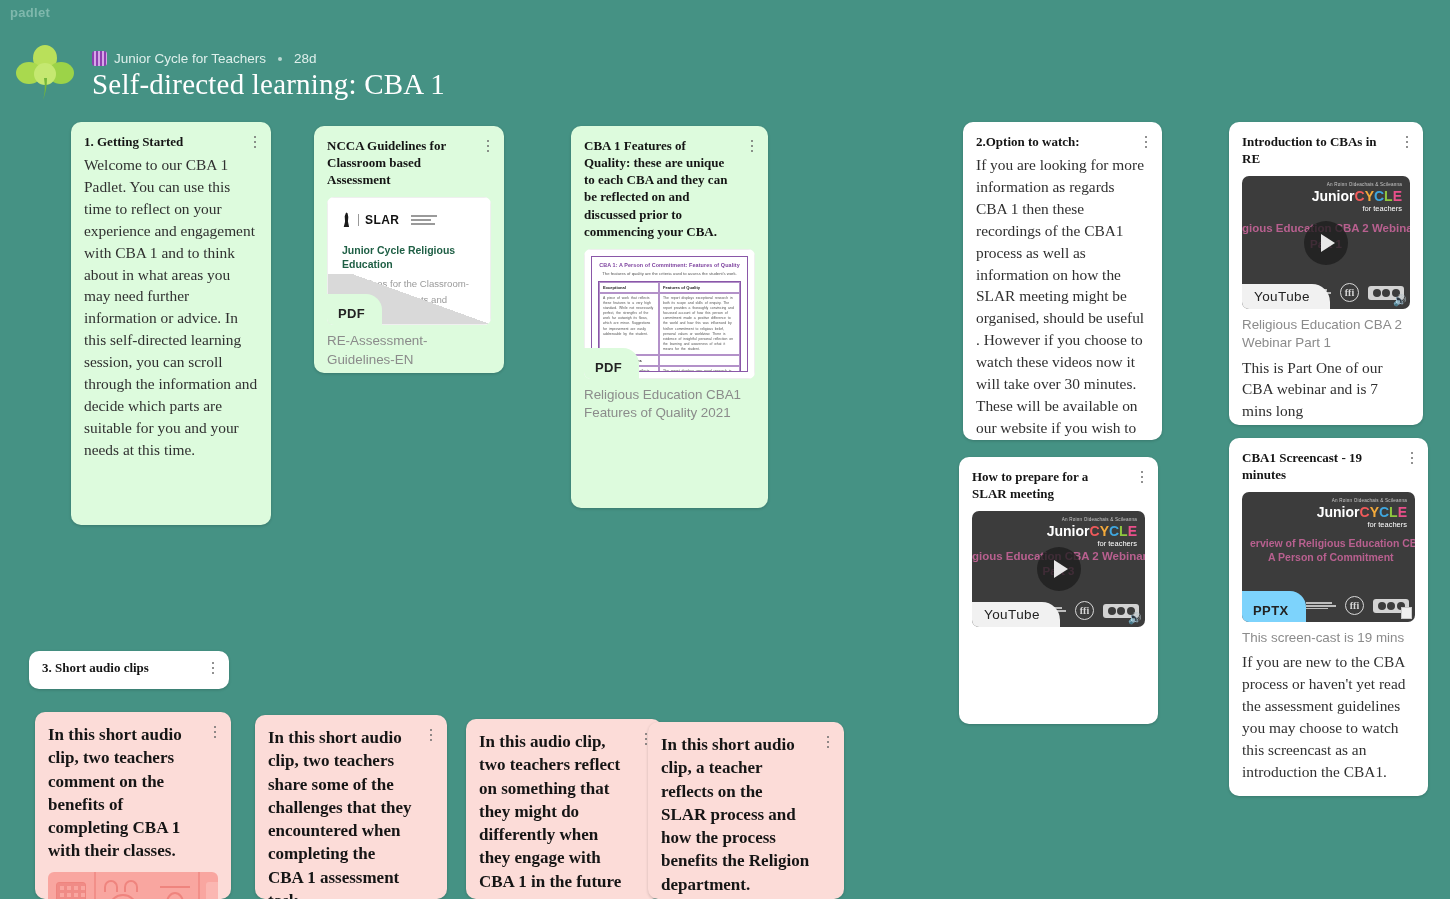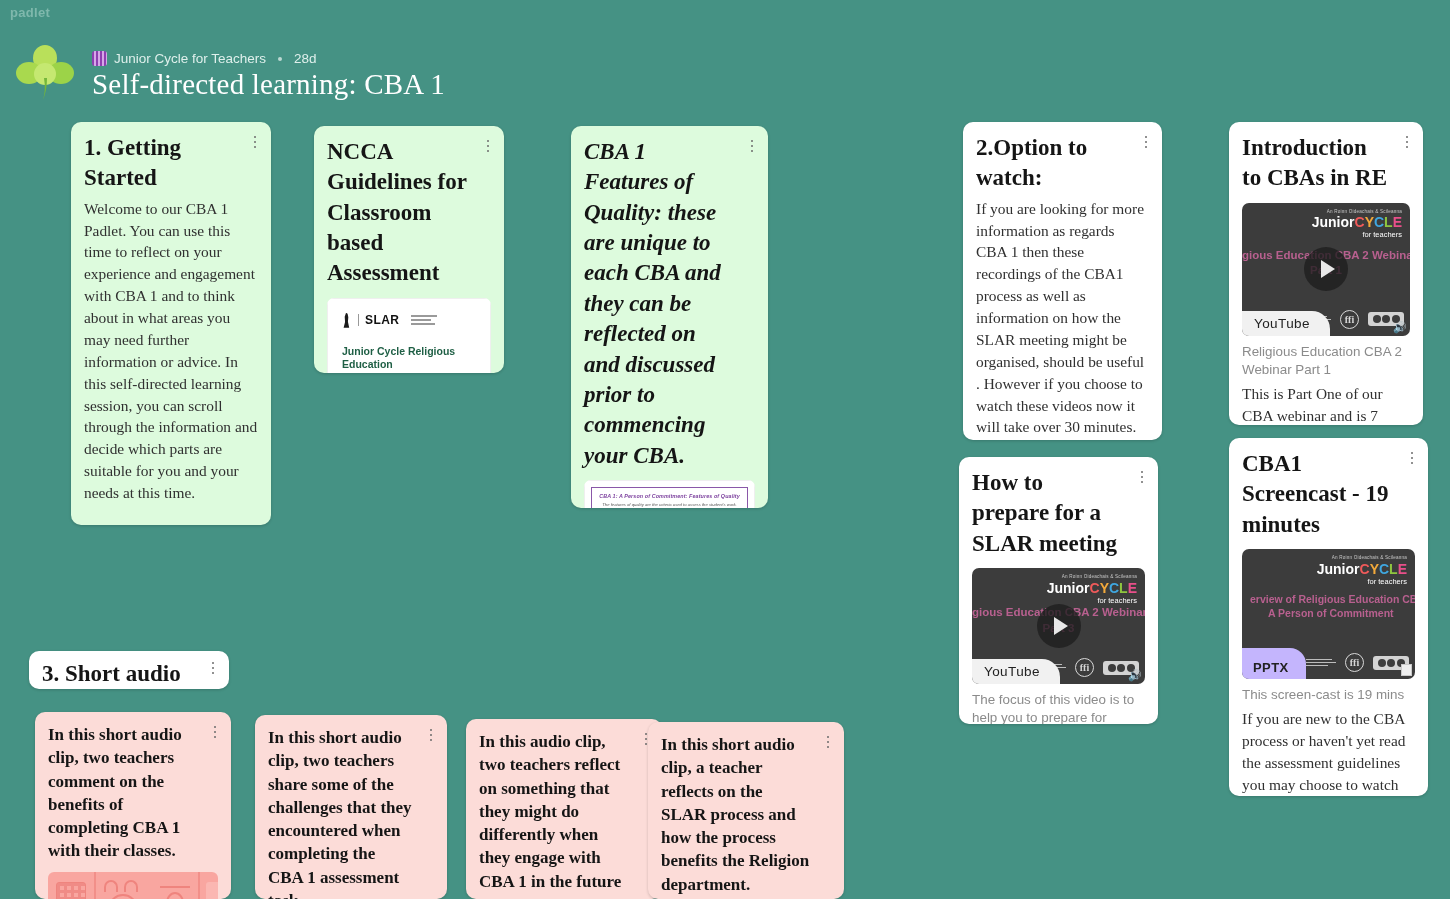--- a/index.html
+++ b/index.html
@@ -41,21 +41,21 @@
     box-shadow: 0 1px 3px rgba(0,0,0,.18);
     overflow: hidden;
   }
   .card.green  { background: #ddfbdd; }
   .card.white  { background: #ffffff; }
   .card.pink   { background: #fcdcd8; }
 
   .card-title {
     font-family: "Liberation Serif", serif;
     font-weight: 700;
-    font-size: 23px;
+    font-size: 13px;
     line-height: 1.32;
     color: #151515;
     padding-right: 20px;
   }
   .card-body {
     font-family: "Liberation Serif", serif;
     font-size: 15.4px;
     line-height: 1.42;
     color: #303030;
     margin-top: 4px;
@@ -76,21 +76,21 @@
     font-family: "Liberation Sans", sans-serif;
     font-size: 13.4px; line-height: 1.35; color: #8b8b8b;
   }
   .filetag {
     position: absolute; left: 0; bottom: 0;
     padding: 12px 17px 4px 11px;
     border-top-right-radius: 16px;
     font-size: 13px; font-weight: 600; letter-spacing: .4px;
   }
   .filetag.pdf  { background: #ddfbdd; color: #222; }
-  .filetag.pptx { background: #c4b5fd; color: #222; text-align: right; }
+  .filetag.pptx { background: #7dd3fc; color: #222; text-align: right; }
   .filetag.yt   { background: #f1f1f1; color: #222; font-weight: 400; font-size: 13.5px;
                   padding: 5px 20px 5px 12px; border-top-right-radius: 18px; }
 
   
   .pdf-prev { background: #fff; border: 1px solid #efefef; }
   .ncca-prev { height: 128px; padding: 14px 14px 0 14px; position: relative; }
   .ncca-top { display: flex; align-items: center; gap: 7px; }
   .harp {
     width: 9px; height: 15px; background: #1b1b1b;
     clip-path: polygon(45% 0, 62% 6%, 70% 30%, 66% 60%, 80% 100%, 18% 100%, 34% 62%, 30% 26%);
@@ -238,21 +238,21 @@
           <div>Based Assessments and</div>
           <div>Assessment Task</div>
         </div>
         <div class="ncca-wedge"></div>
       </div>
       <div class="filetag pdf">PDF</div>
     </div>
     <div class="attach-caption">RE-Assessment-Guidelines-EN</div>
   </div>
 
-  <div class="card green" style="left:571px; top:126px; width:197px; height:382px;font-style:italic;">
+  <div class="card green" style="left:571px; top:126px; width:197px; height:382px;">
     <div class="dots">
         <i></i>
         <i></i>
         <i></i>
       </div>
     <div class="card-title">CBA 1 Features of Quality: these are unique to each CBA and they can be reflected on and discussed prior to commencing your CBA.</div>
 
     <div class="attach">
       <div class="pdf-prev foq-prev">
         <div class="foq-sheet">
@@ -321,21 +321,20 @@
           <span class="cc">
               <i></i>
               <i></i>
               <i></i>
             </span>
         </div>
         <div class="speaker">🔊</div>
       </div>
       <div class="filetag yt">YouTube</div>
     </div>
-    <div class="attach-caption">The focus of this video is to help you to prepare for SLAR meetings. (7 mins)</div>
   </div>
 
   <div class="card white" style="left:1229px; top:122px; width:194px; height:303px;">
     <div class="dots">
         <i></i>
         <i></i>
         <i></i>
       </div>
     <div class="card-title">Introduction to CBAs in RE</div>
 

